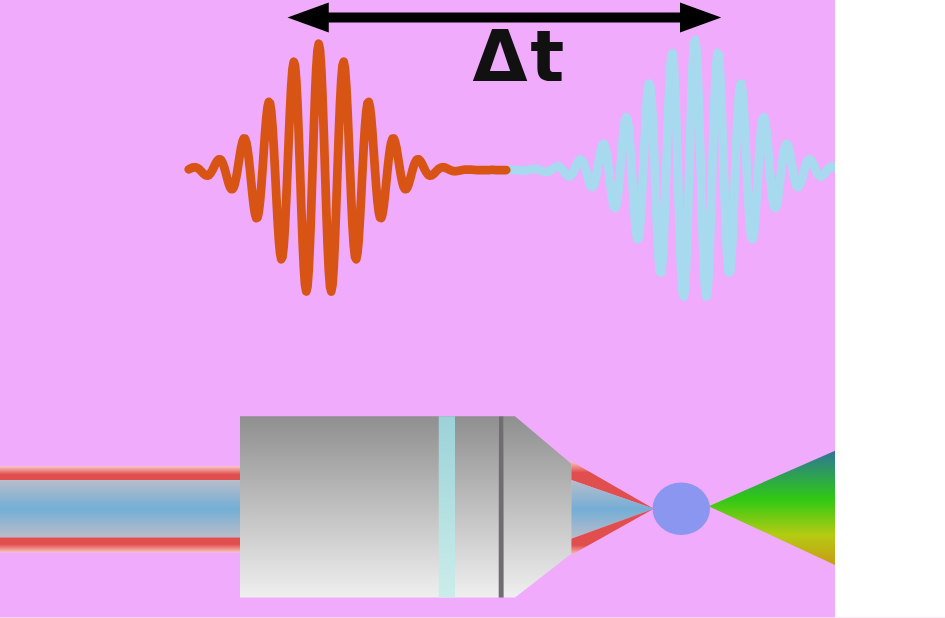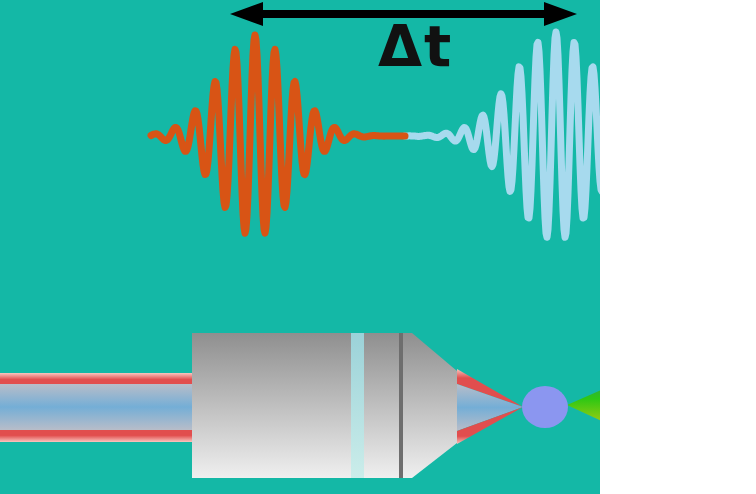--- a/index.html
+++ b/index.html
@@ -1,18 +1,18 @@
 <!DOCTYPE html>
 <html><head>
 <meta charset="utf-8">
 <style>
   html,body { margin:0; padding:0; background:#ffffff; }
   .stage {
-    position:relative; width:600px; height:494px;
-    background:#14b8a6; overflow:hidden;
+    position:relative; width:668px; height:494px;
+    background:#f0abfc; overflow:hidden;
     font-family:"DejaVu Sans", sans-serif;
   }
   .stage svg { position:absolute; left:0; top:0; width:756px; height:494px; display:block; }
   .dt-label {
     position:absolute; left:378px; top:18px;
     font-family:"DejaVu Sans", sans-serif;
     font-weight:bold; font-size:57px; line-height:1;
     color:#111111; letter-spacing:2px;
     user-select:none;
   }

